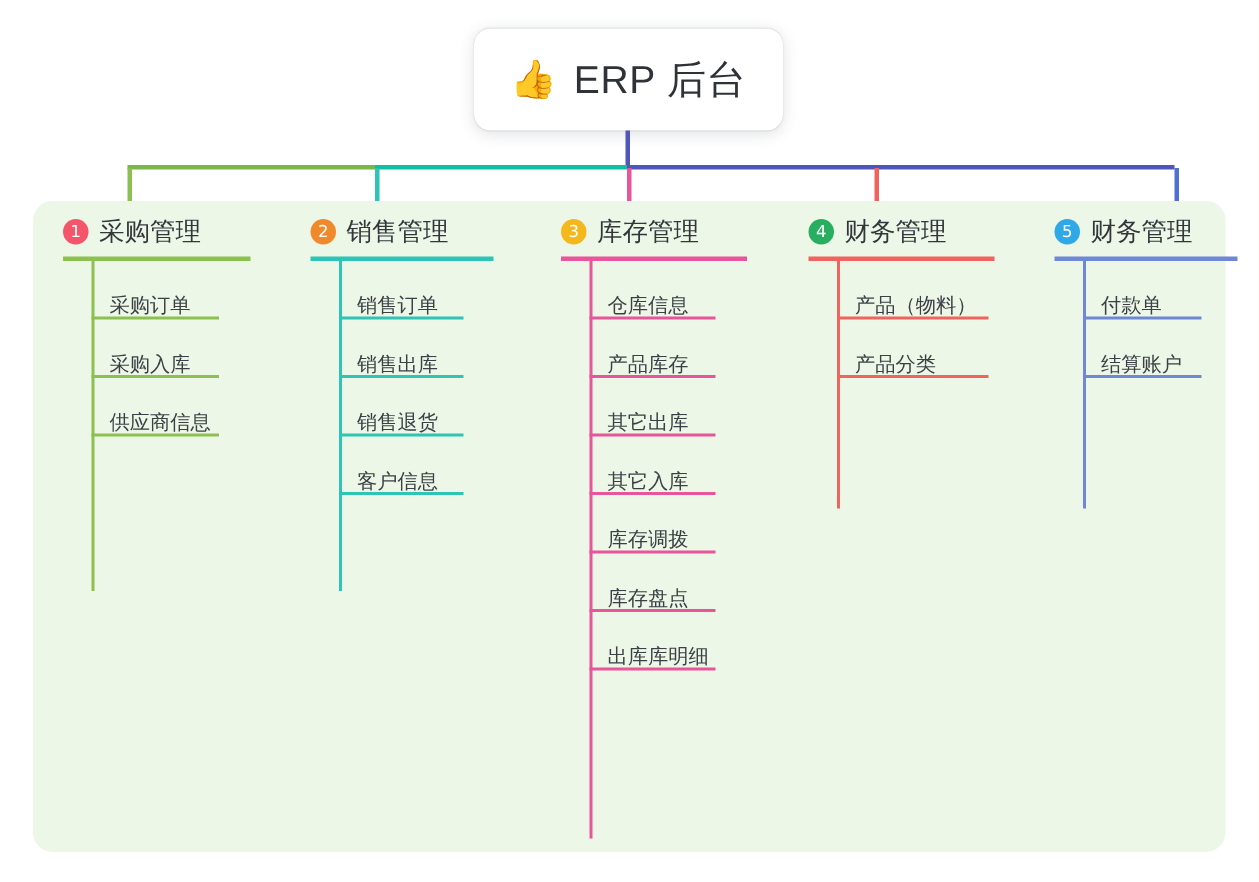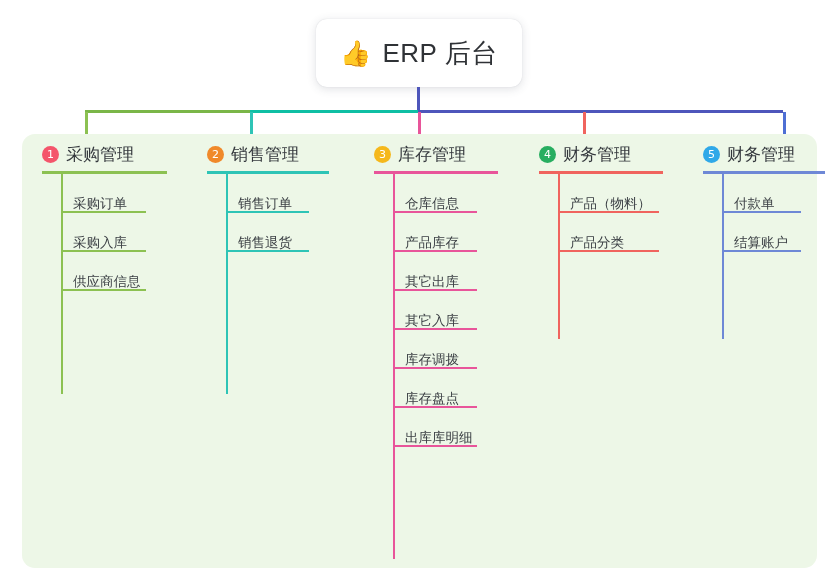--- a/index.html
+++ b/index.html
@@ -118,21 +118,29 @@
             <span class="branch-title">销售管理</span>
             <div class="branch-underline" style="width: 122px; background: rgb(46, 196, 182);"></div>
           </div>
           <div class="leaves">
             <div class="spine" style="background: rgb(46, 196, 182); height: 220px;"></div>
             <div class="leaf">
               <span class="leaf-label">销售订单</span>
               <div class="leaf-underline" style="width: 83px; background: rgb(46, 196, 182);"></div>
             </div>
             <div class="leaf">
+              <span class="leaf-label">销售出库</span>
+              <div class="leaf-underline" style="width: 83px; background: rgb(46, 196, 182);"></div>
+            </div>
+            <div class="leaf">
               <span class="leaf-label">销售退货</span>
+              <div class="leaf-underline" style="width: 83px; background: rgb(46, 196, 182);"></div>
+            </div>
+            <div class="leaf">
+              <span class="leaf-label">客户信息</span>
               <div class="leaf-underline" style="width: 83px; background: rgb(46, 196, 182);"></div>
             </div>
           </div>
         </div>
         <div class="branch" style="left: 352px;">
           <div class="branch-head">
             <span class="badge" style="background: rgb(245, 184, 28);">3</span>
             <span class="branch-title">库存管理</span>
             <div class="branch-underline" style="width: 124px; background: rgb(232, 85, 154);"></div>
           </div>

